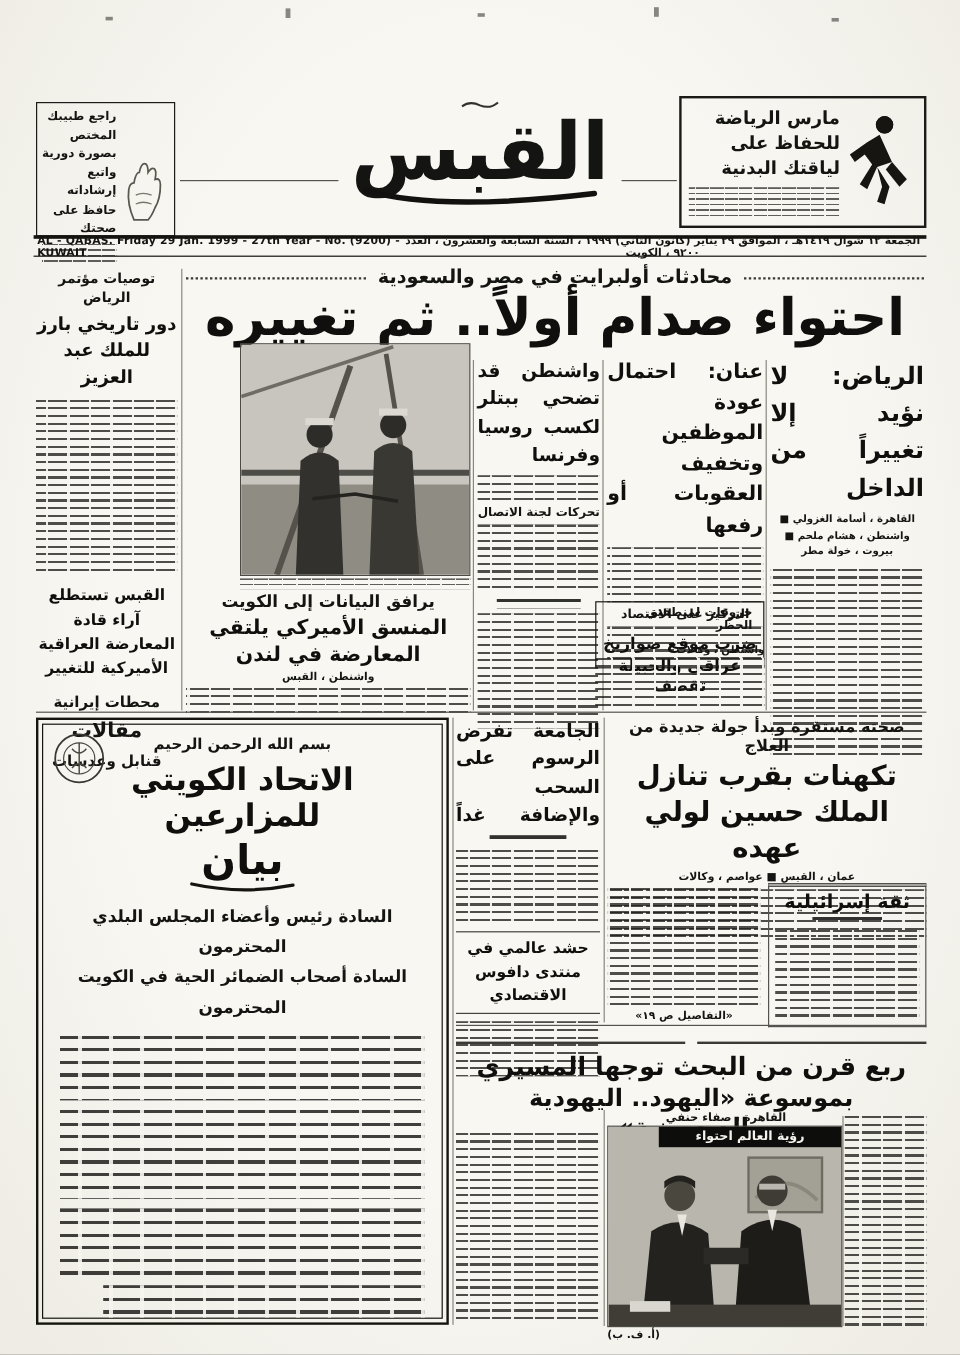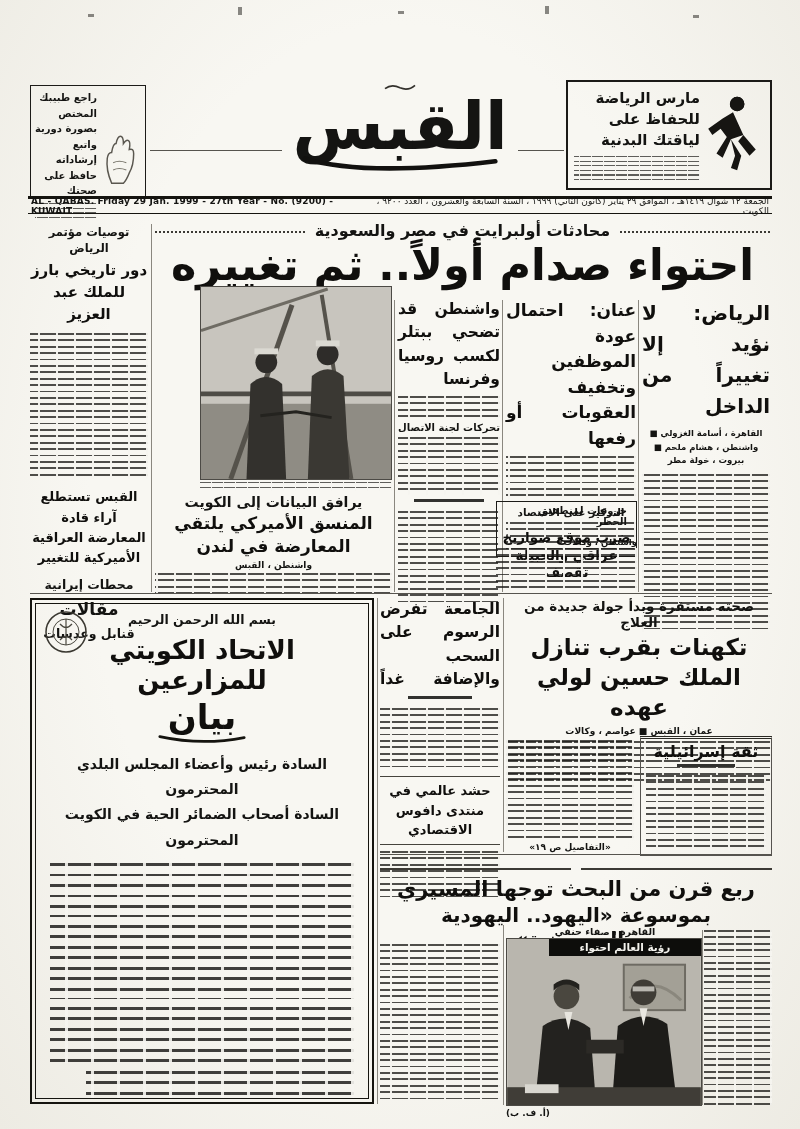--- a/index.html
+++ b/index.html
@@ -95,21 +95,21 @@
         <circle cx="34" cy="10" r="7" fill="#161512"></circle>
         <path d="M30 18 L40 40 L28 44 L20 62 L14 58 L24 42 L18 34 L10 40 L6 34 L20 24 Z" fill="#161512"></path>
         <path d="M40 40 L52 54 L46 60 L35 46 Z" fill="#161512"></path>
         <path d="M28 44 L38 60 L34 74 L28 72 L32 60 Z" fill="#161512"></path>
       </svg>
     </div>
   </div>
 
   <div class="abs" style="left:28px;top:196px;width:744px;height:18px;border-top:3px solid #15140f;border-bottom:1px solid #15140f;display:flex;align-items:center;justify-content:space-between;direction:ltr;padding:0 3px;">
     <span style="font-size:9px;font-weight:bold;letter-spacing:.2px;">AL - QABAS. Friday 29 Jan. 1999 - 27th Year - No. (9200) - KUWAIT</span>
-    <span style="font-size:9px;font-weight:normal;direction:rtl;">الجمعة ١٢ شوال ١٤١٩هـ ، الموافق ٢٩ يناير (كانون الثاني) ١٩٩٩ ، السنة السابعة والعشرون ، العدد ٩٢٠٠ ، الكويت</span>
+    <span style="font-size:9px;font-weight:bold;direction:rtl;text-align:center;">الجمعة ١٢ شوال ١٤١٩هـ ، الموافق ٢٩ يناير (كانون الثاني) ١٩٩٩ ، السنة السابعة والعشرون ، العدد ٩٢٠٠ ، الكويت</span>
   </div>
 
   <div class="abs kicker-row" style="left:155px;top:220px;width:615px;height:20px;">
     <div class="dash"></div>
     <div style="font-size:16px;font-weight:bold;letter-spacing:2px;">محادثات أولبرايت في مصر والسعودية</div>
     <div class="dash"></div>
   </div>
   <div class="abs c headline" style="left:155px;top:240px;width:615px;font-size:43px;line-height:1.2;">احتواء صدام أولاً.. ثم تغييره</div>
 
   <div class="vr" style="left:151px;top:224px;height:368px;"></div>

